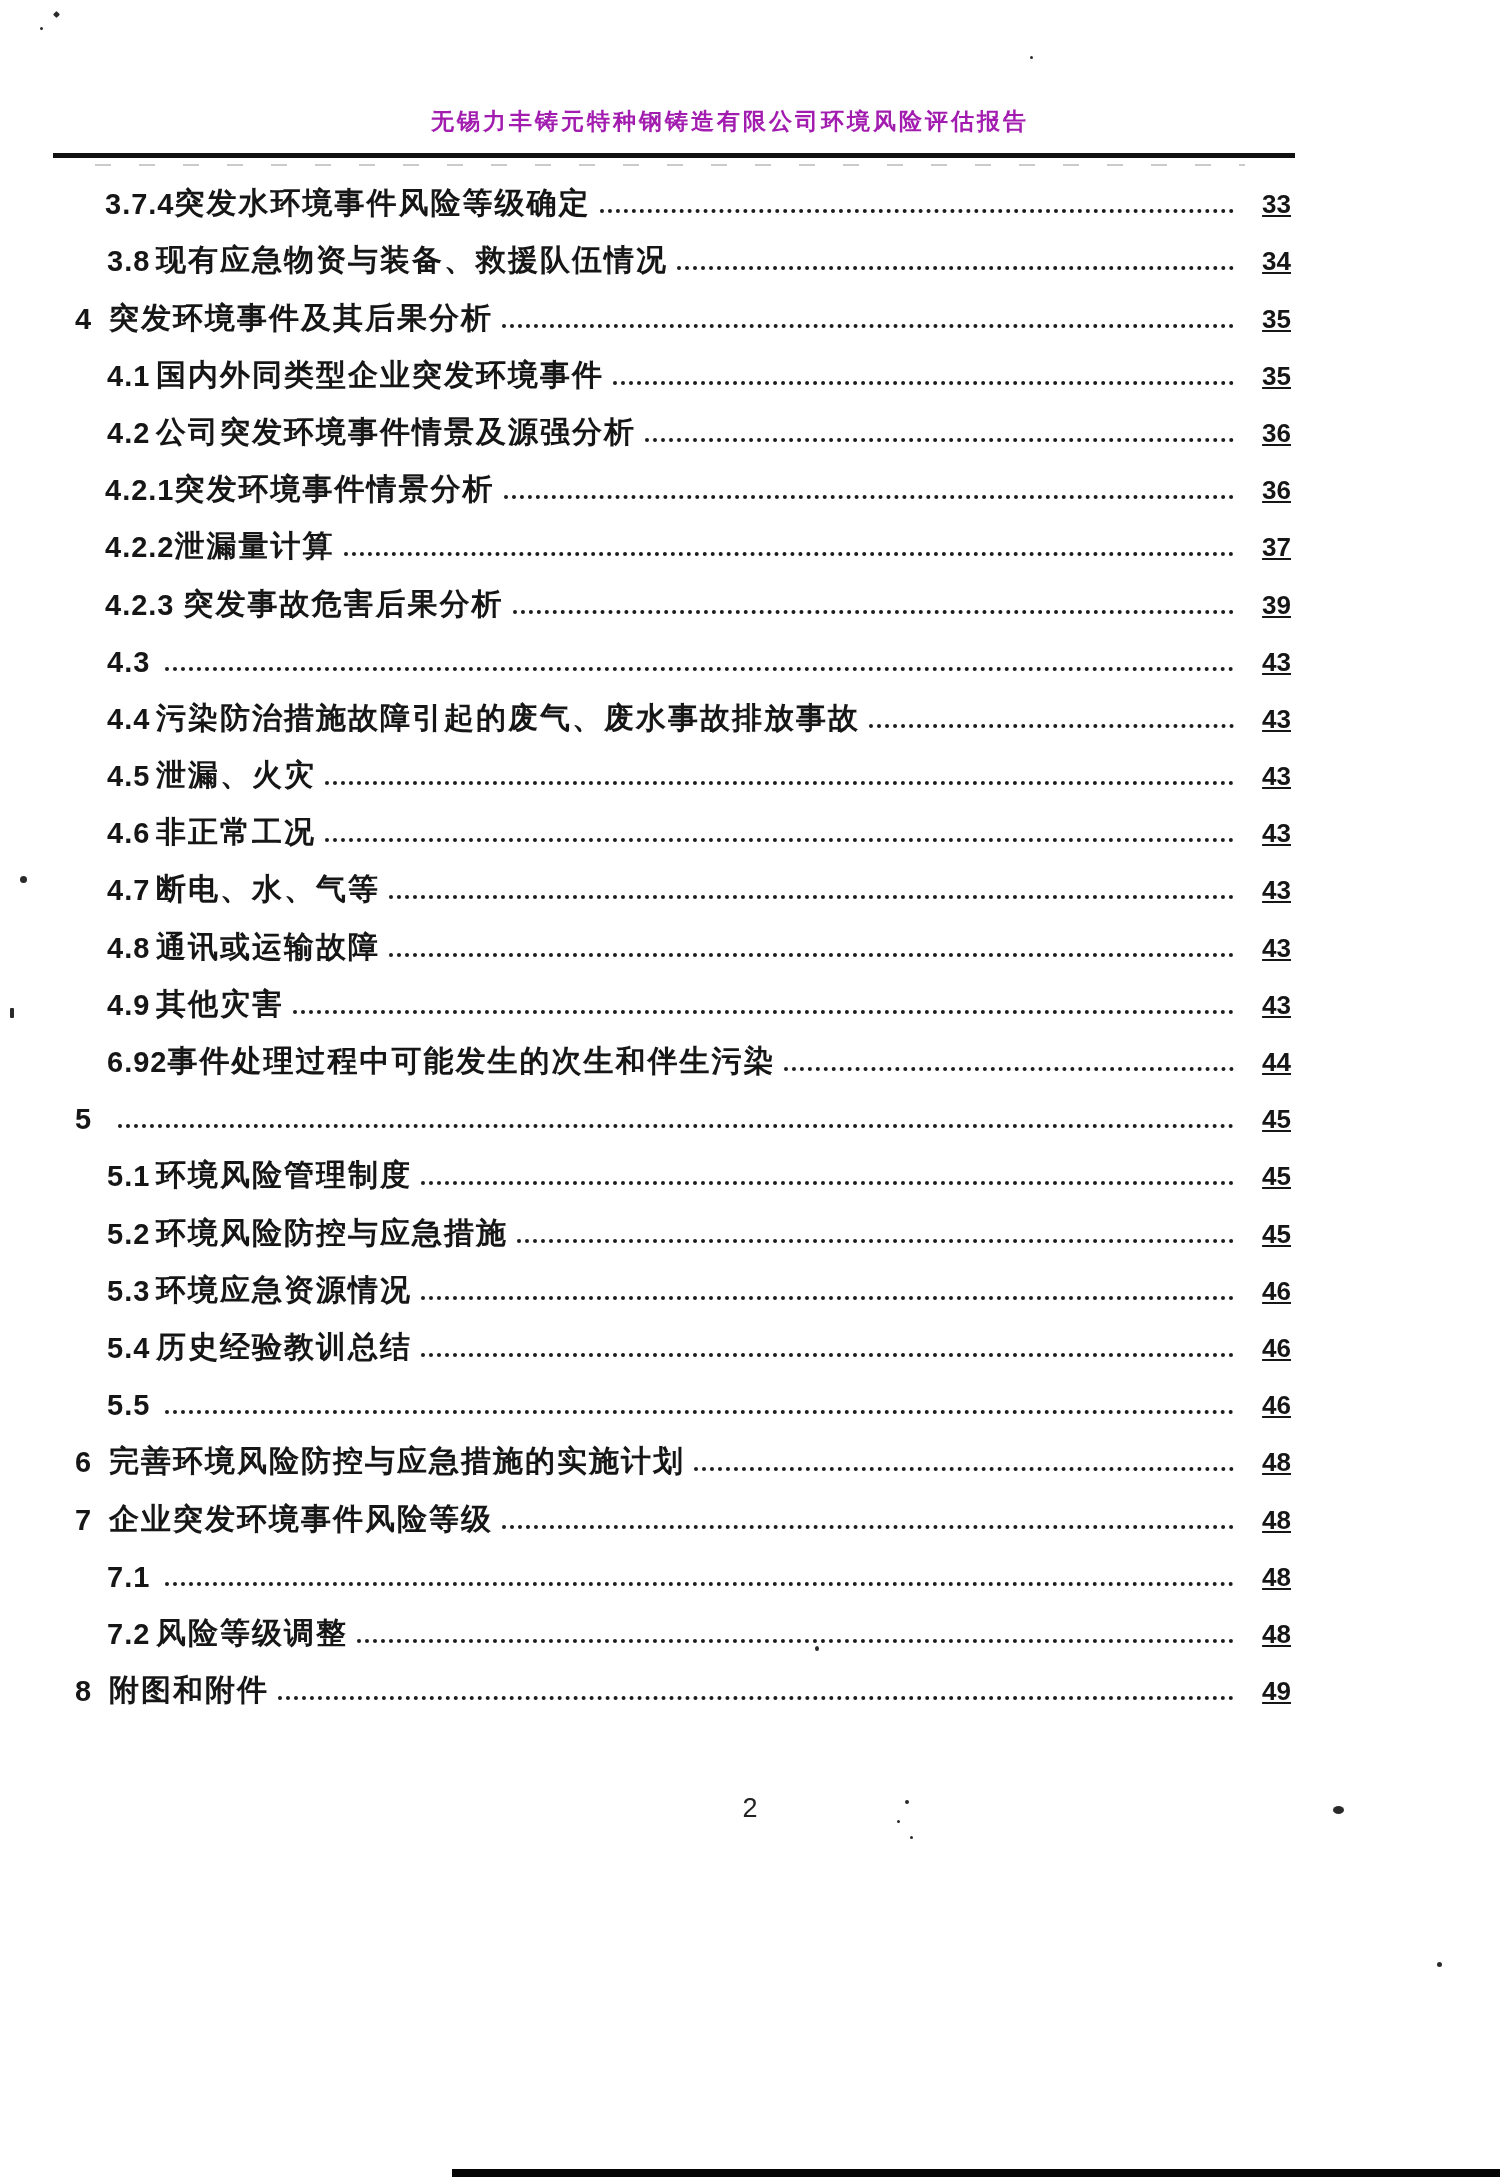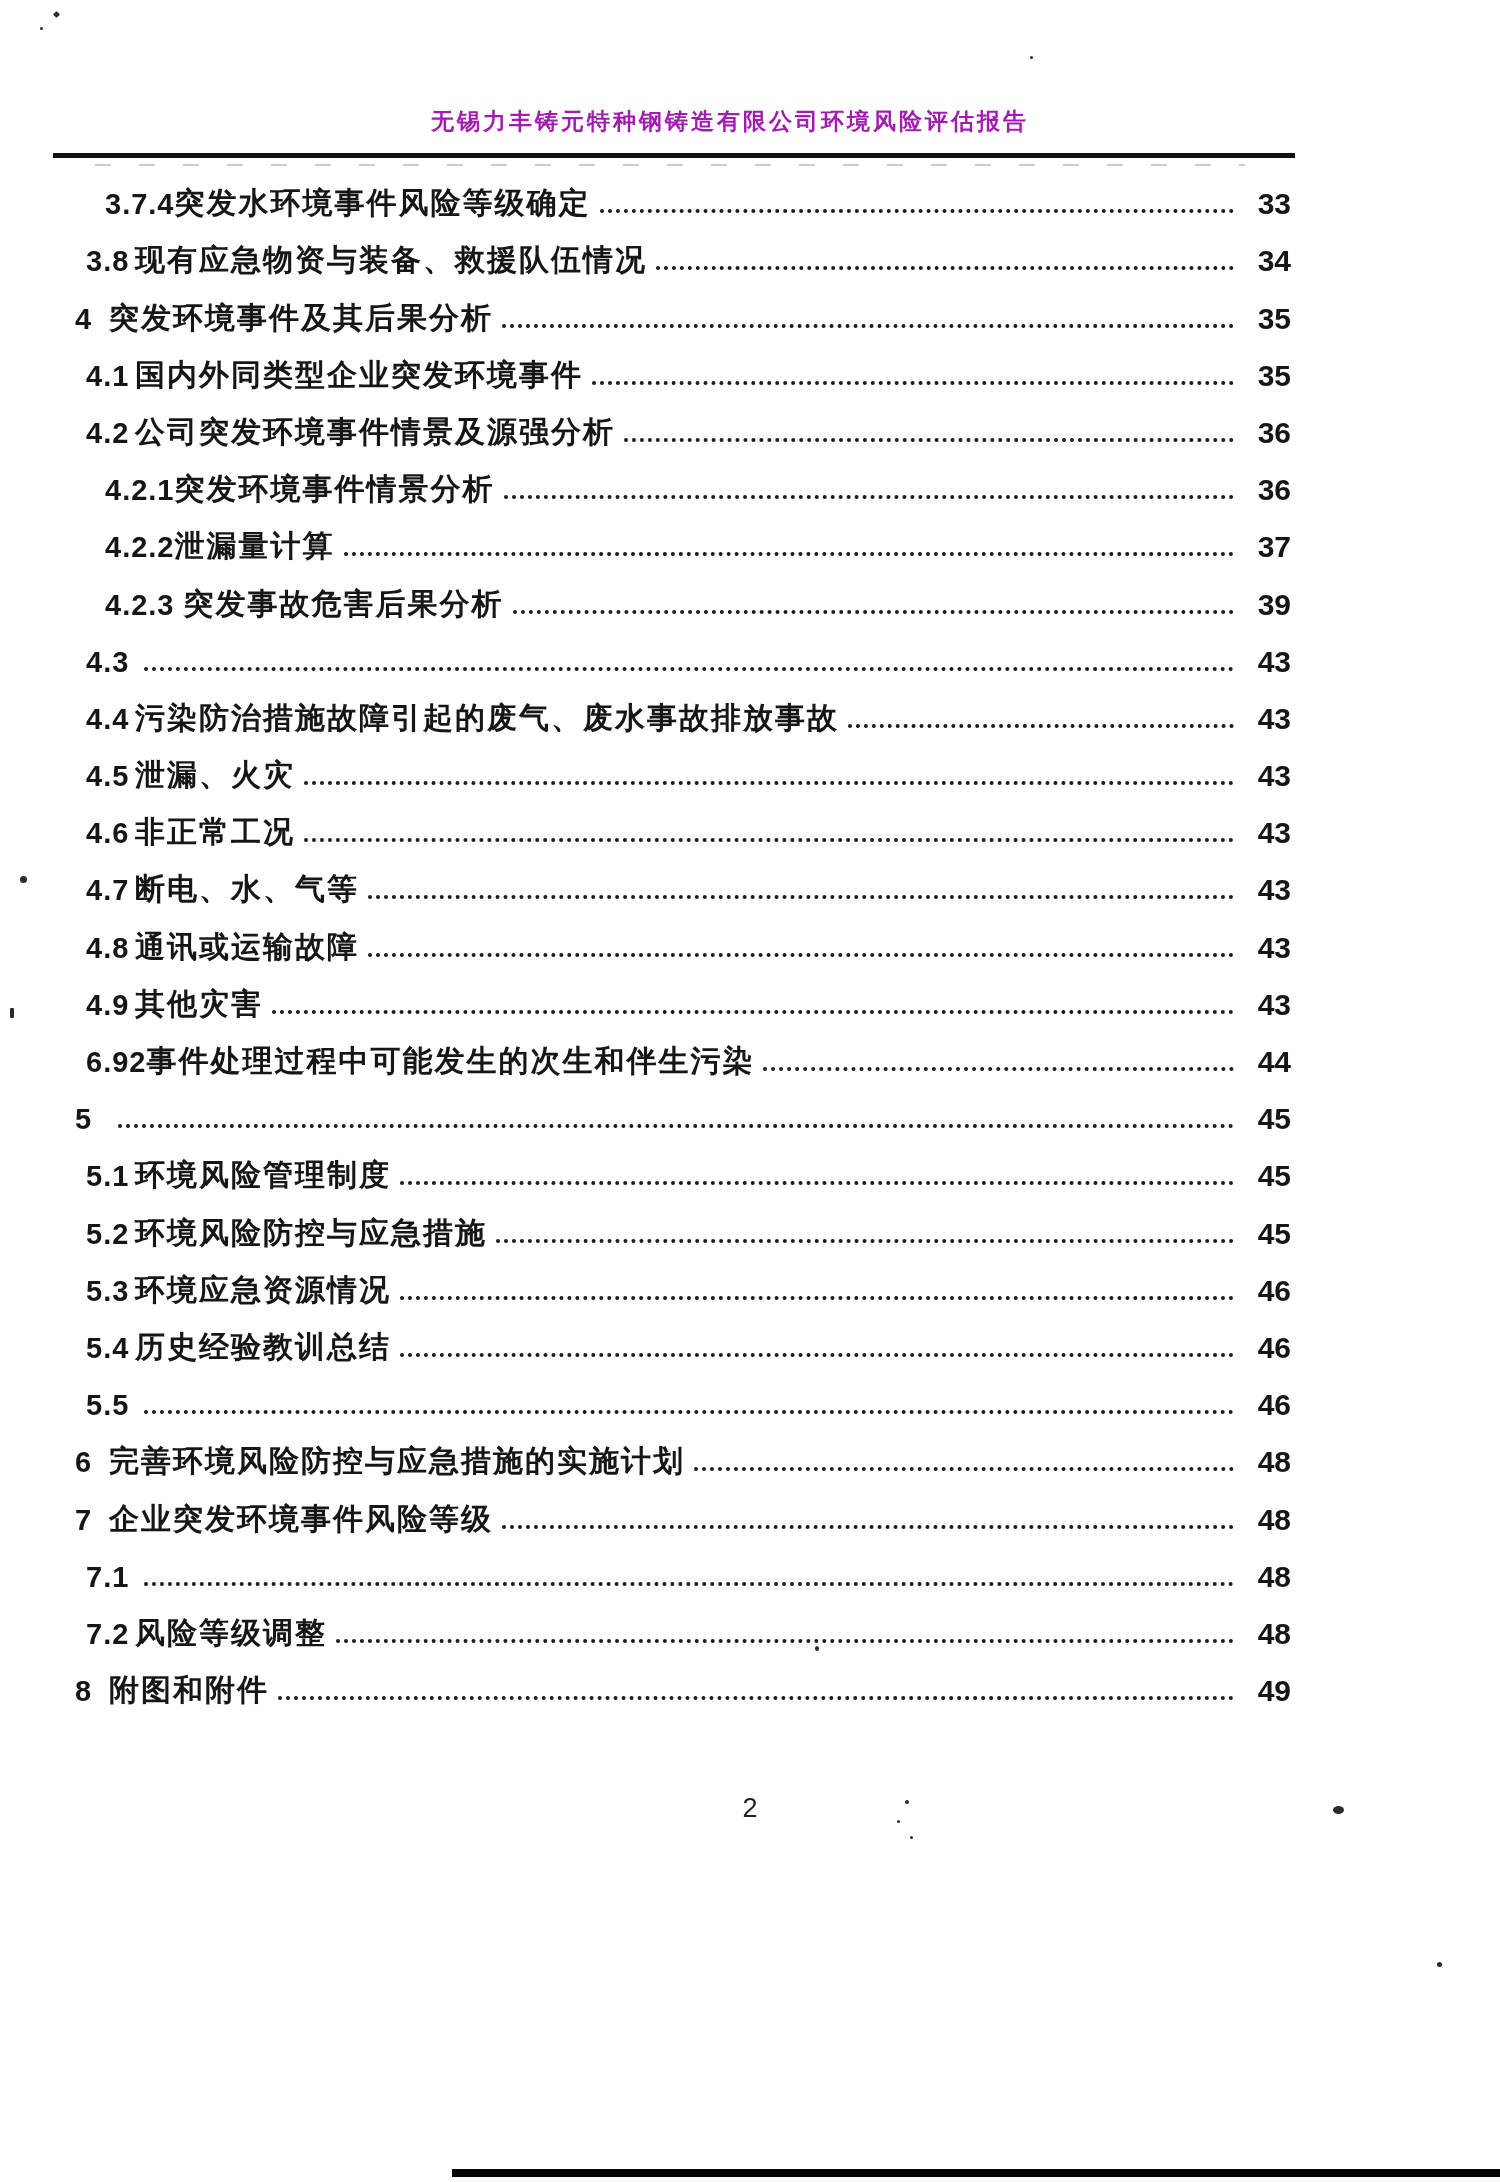--- a/index.html
+++ b/index.html
@@ -74,29 +74,30 @@
     white-space: nowrap;
   }
   .toc-row .leader {
     flex: 1;
     height: 0;
     border-bottom: 4px dotted #1c1c1c;
     margin: 0 5px 9px 9px;
     min-width: 12px;
   }
   .toc-row .pg {
-    font-size: 30px;
+    font-size: 26px;
     font-weight: 700;
     line-height: 36px;
     min-width: 52px;
     text-align: right;
     white-space: nowrap;
+    text-decoration: underline;
   }
   .toc-row.lv1 .num { margin-left: 0;    min-width: 34px; }
-  .toc-row.lv2 .num { margin-left: 11px; min-width: 49px; }
+  .toc-row.lv2 .num { margin-left: 32px; min-width: 49px; }
   .toc-row.lv3 .num { margin-left: 30px; min-width: 68px; }
   .toc-row.tight .num { min-width: 0; margin-right: 9px; }
   
   .doc-footer {
     position: absolute;
     top: 1793px;
     left: 0;
     width: 1500px;
     text-align: center;
     font-size: 27px;

